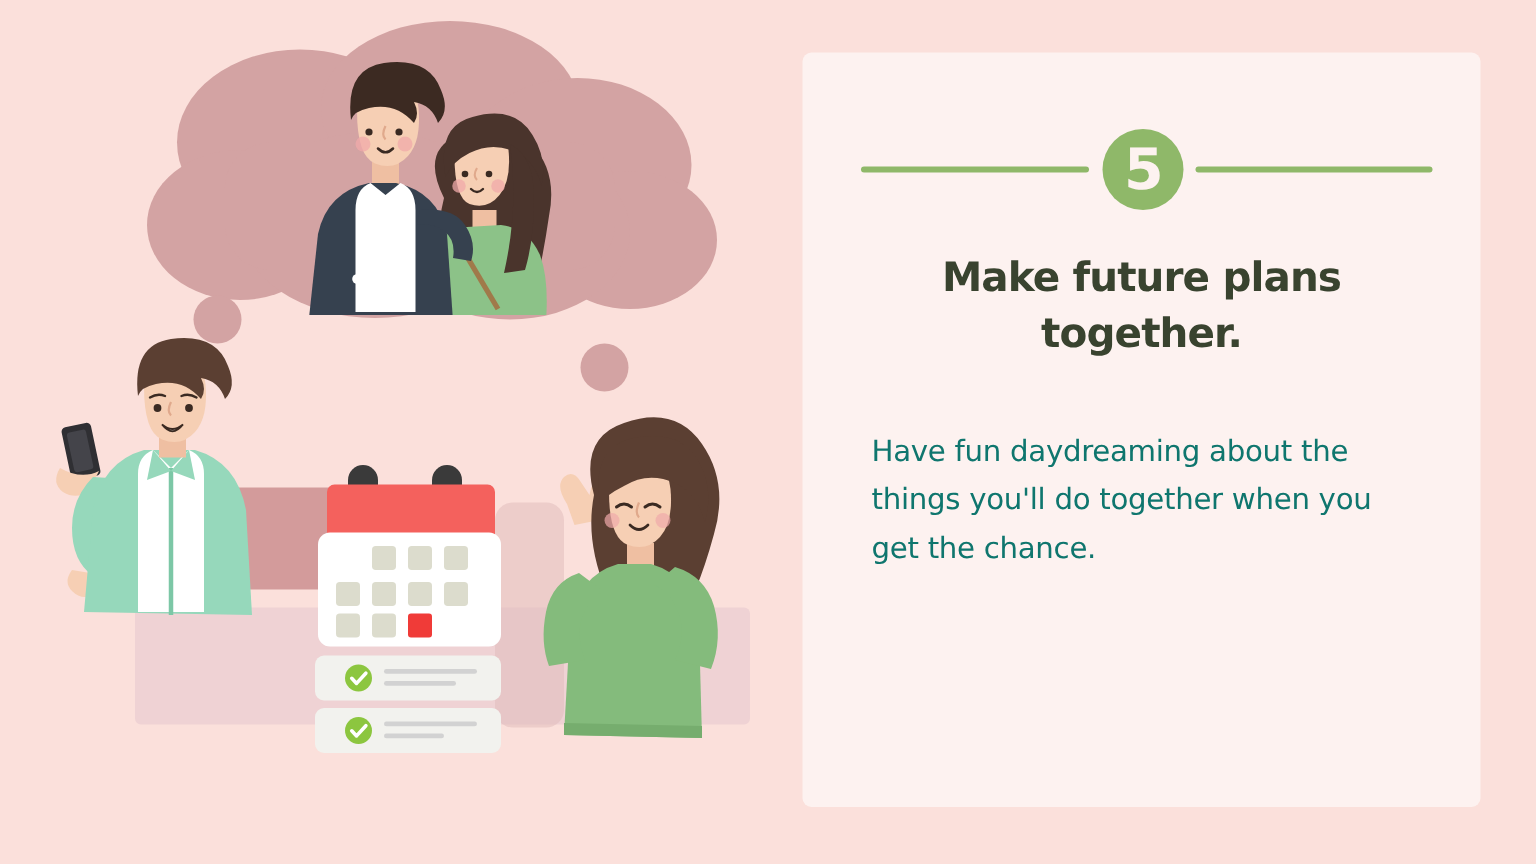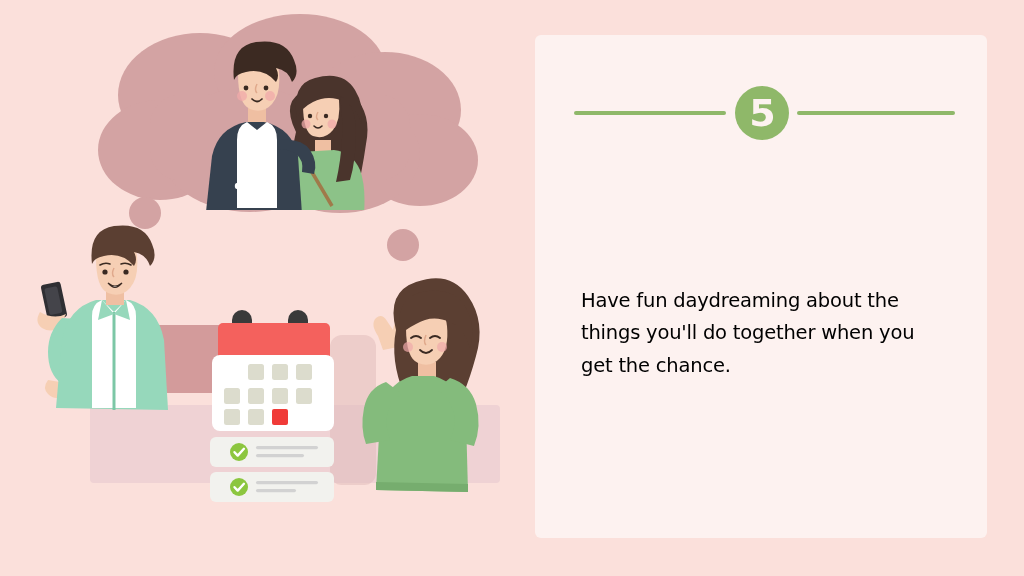--- a/index.html
+++ b/index.html
@@ -38,21 +38,21 @@
   }
   .heading{
     position:absolute;left:36px;top:133px;width:380px;
     text-align:center;color:#39432f;
     font-family:"DejaVu Sans", sans-serif;
     font-size:27px;font-weight:bold;line-height:1.36;
     letter-spacing:-0.6px;
   }
   .body-copy{
     position:absolute;left:46px;top:250px;width:360px;
-    color:#000000;
+    color:#0f766e;
     font-family:"DejaVu Sans", sans-serif;
     font-size:19.5px;font-weight:400;line-height:1.66;
     letter-spacing:-0.2px;
   }
 </style>
 </head>
 <body>
 
 <div class="stage">
 
@@ -245,18 +245,19 @@
   <div class="card">
 
     <div class="divider-row">
       <div class="rule rule-left"></div>
       <div class="rule rule-right"></div>
       <div class="badge">
         <span>5</span>
       </div>
     </div>
 
+    <div class="heading">Make future plans together.</div>
 
     <div class="body-copy">Have fun daydreaming about the things you'll do together when you get the chance.</div>
 
   </div>
 
 </div>
 
 </body></html>

